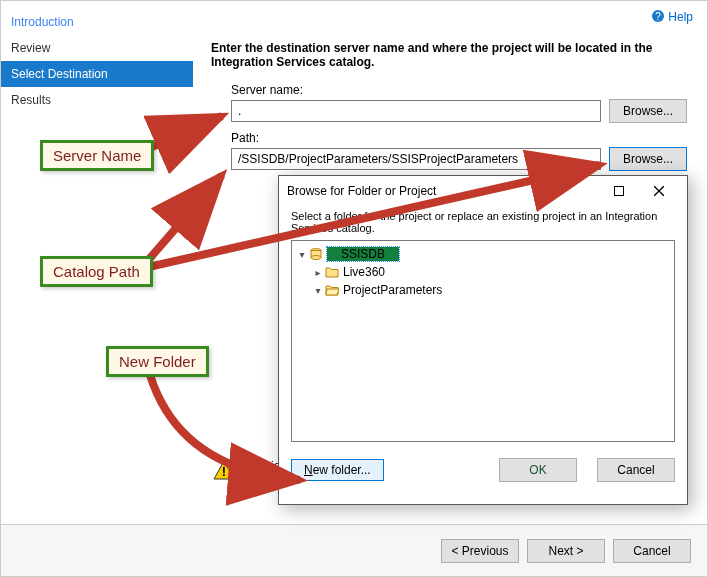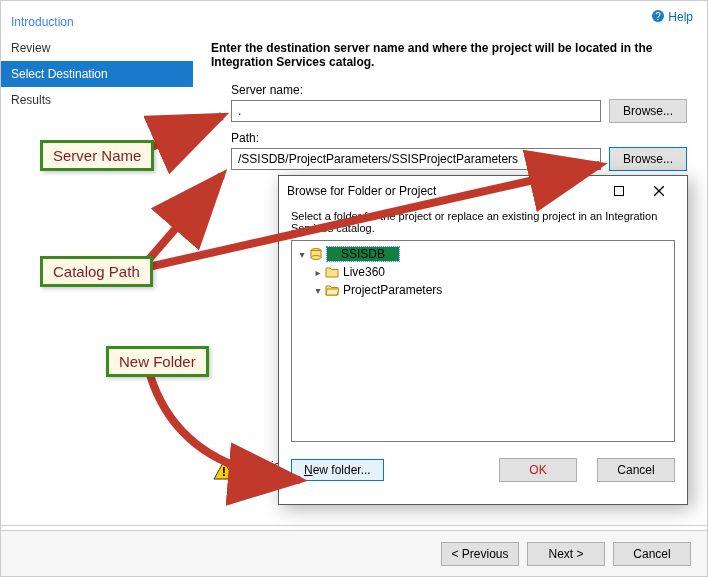--- a/index.html
+++ b/index.html
@@ -70,35 +70,35 @@
   .btn {
     border: 1px solid #adadad;
     background: #e1e1e1;
     height: 24px;
     min-width: 78px;
     padding: 2px 0;
     font-family: inherit;
     font-size: 12px;
     cursor: pointer;
   }
-  .btn:disabled { color: #b91c1c; }
+  .btn:disabled { color: #14532d; }
   .btn.highlight { border: 1px solid #0078d7; }
   .warning-row {
     position: absolute;
     left: 212px; top: 458px;
     display: flex;
     align-items: flex-start;
     gap: 8px;
     font-size: 12px;
   }
   .warning-row svg { flex: 0 0 auto; }
   .bottom-bar {
     position: absolute;
     left: 0; right: 0; bottom: 0;
-    height: 46px;
+    height: 52px;
     border-top: 1px solid #ccc;
     display: flex;
     justify-content: flex-end;
     align-items: center;
     gap: 8px;
     padding: 0 16px;
     background: #f6f6f6;
   }
   .separator-line {
     position: absolute;

